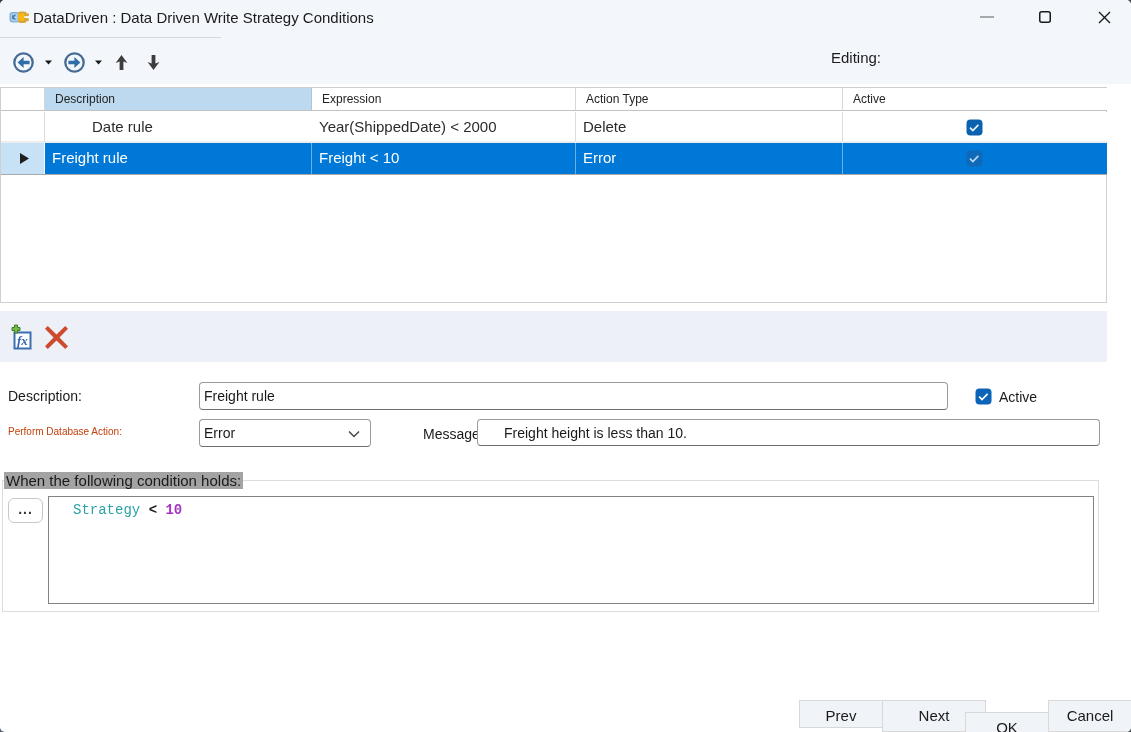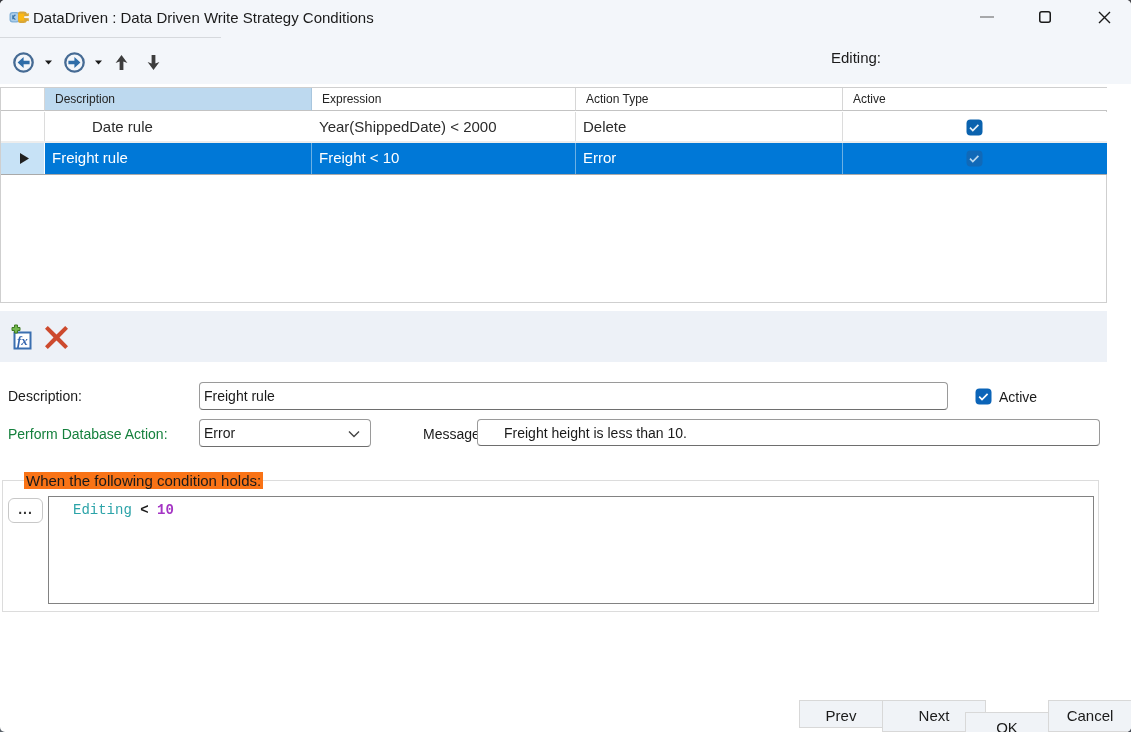--- a/index.html
+++ b/index.html
@@ -112,39 +112,39 @@
   <div class="abs" style="left:8px; top:388px; font-size:14px; color:#1a1a1a;">Description:</div>
   <div class="abs" style="left:199px; top:382px; width:749px; height:28px; background:#fff; border:1px solid #9a9a9a; border-bottom-color:#6e6e6e; border-radius:4px;">
     <div class="abs" style="left:4px; top:5px; font-size:14px; color:#1a1a1a;">Freight rule</div>
   </div>
   <svg class="abs" style="left:975px; top:388px;" width="17" height="17" viewBox="0 0 17 17">
       <rect x="0.5" y="0.5" width="16" height="16" rx="4" fill="#0b64b8"></rect>
       <path d="M4.2 8.7 l2.8 2.8 l5.6 -5.6" stroke="#fff" stroke-width="1.7" fill="none"></path>
     </svg>
   <div class="abs" style="left:999px; top:389px; font-size:14px; color:#1a1a1a;">Active</div>
 
-  <div class="abs" style="left:8px; top:426px; font-size:14px; color:#15803d;">Perform Database Action:</div>
+  <div class="abs" style="left:8px; top:426px; font-size:10px; color:#c2410c;">Perform Database Action:</div>
   <div class="abs" style="left:199px; top:419px; width:172px; height:28px; background:#fff; border:1px solid #9a9a9a; border-bottom-color:#6e6e6e; border-radius:4px;">
     <div class="abs" style="left:4px; top:5px; font-size:14px; color:#1a1a1a;">Error</div>
     <svg class="abs" style="right:10px; top:10px;" width="12" height="8" viewBox="0 0 12 8">
         <path d="M1 1.5 l5 5 l5 -5" stroke="#444" stroke-width="1.4" fill="none"></path>
       </svg>
   </div>
   <div class="abs" style="left:395px; top:426px; font-size:14px; color:#1a1a1a;margin-left:28px;">Message:</div>
   <div class="abs" style="left:477px; top:419px; width:623px; height:27px; background:#fff; border:1px solid #9a9a9a; border-bottom-color:#6e6e6e; border-radius:4px;">
     <div class="abs" style="left:4px; top:5px; font-size:14px; color:#1a1a1a;margin-left:22px;">Freight height is less than 10.</div>
   </div>
 
   <div class="abs" style="left:2px; top:480px; width:1097px; height:132px; border:1px solid #dcdcdc;"></div>
-  <div class="abs" style="left:24px; top:472px; font-size:15px; color:#1a1a1a; background:#f97316; padding:0 2px;">When the following condition holds:</div>
+  <div class="abs" style="left:4px; top:472px; font-size:15px; color:#1a1a1a; background:#a3a3a3; padding:0 2px;">When the following condition holds:</div>
   <div class="abs" style="left:8px; top:498px; width:35px; height:25px; background:#fff; border:1px solid #c8c8c8; border-radius:6px;">
     <div class="abs" style="left:0; right:0; top:2px; text-align:center; font-size:14px; font-weight:bold; color:#333; letter-spacing:1px;">...</div>
   </div>
   <div class="abs" style="left:48px; top:496px; width:1046px; height:108px; background:#fff; border:1px solid #828282;">
-    <div class="abs" style="left:24px; top:5px; font-family:'Liberation Mono', monospace; font-size:14px;"><span style="color:#2ba3a8;">Editing</span> <b style="color:#1a1a1a;">&lt;</b> <b style="color:#a435c4;">10</b></div>
+    <div class="abs" style="left:24px; top:5px; font-family:'Liberation Mono', monospace; font-size:14px;"><span style="color:#2ba3a8;">Strategy</span> <b style="color:#1a1a1a;">&lt;</b> <b style="color:#a435c4;">10</b></div>
   </div>
 
   <div class="abs" style="left:799px; top:700px; width:332px; height:32px;">
     <div class="abs" style="left:0; top:0; width:84px; height:28px; background:#f0f3f7; border:1px solid #d8d8d8; font-size:15px; color:#1a1a1a; text-align:center; line-height:30px;">Prev</div>
     <div class="abs" style="left:83px; top:0; width:104px; height:32px; background:#f0f3f7; border:1px solid #d8d8d8; font-size:15px; color:#1a1a1a; text-align:center; line-height:30px;">Next</div>
     <div class="abs" style="left:166px; top:0; width:84px; height:32px; background:#f0f3f7; border:1px solid #d8d8d8; font-size:15px; color:#1a1a1a; text-align:center; line-height:30px;margin-top:12px;">OK</div>
     <div class="abs" style="left:249px; top:0; width:84px; height:32px; background:#f0f3f7; border:1px solid #d8d8d8; font-size:15px; color:#1a1a1a; text-align:center; line-height:30px;">Cancel</div>
   </div>
 </div>
 

